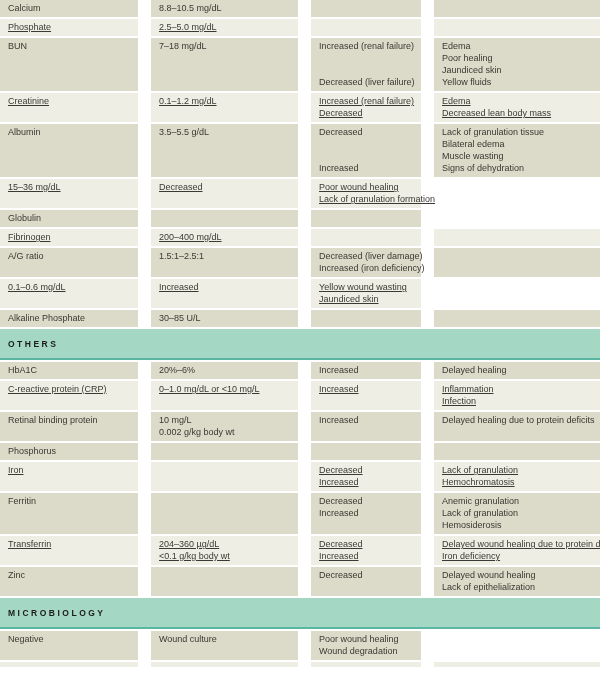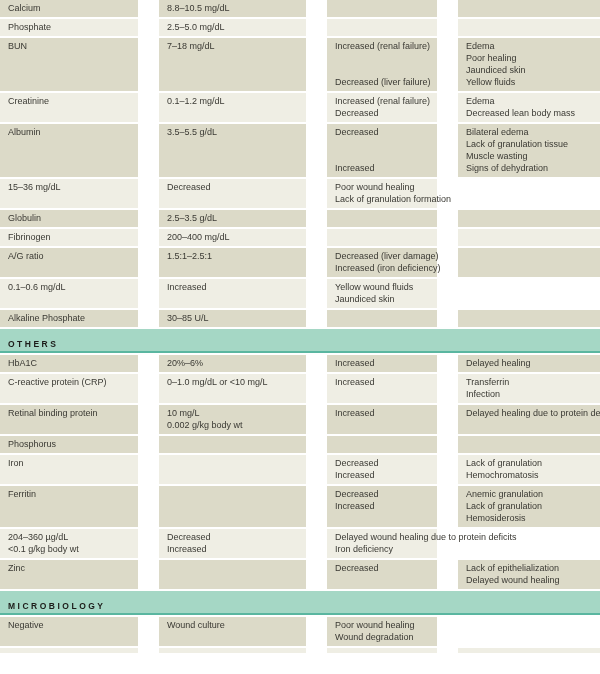--- a/index.html
+++ b/index.html
@@ -6,38 +6,38 @@
   body {
     width: 600px;
     font-family: "Liberation Sans", "DejaVu Sans", sans-serif;
     color: var(--text-color, #3a3933);
   }
   #table-wrap { width: 600px; }
 
   .row {
     display: grid;
     grid-template-columns: 138px 147px 110px 1fr;
-    column-gap: 21px;
+    column-gap: 13px;
     margin-bottom: 2px;
     background: #ffffff;
   }
   .cell {
     padding: 2px 4px 3px 8px;
     font-size: 9px;
     line-height: 12px;
   }
   .row.dark  .cell { background: var(--row-dark-bg, #dcdac8); }
-  .row.light .cell { background: var(--row-light-bg, #efeee4); }
+  .row.light .cell { background: var(--row-light-bg, #efeee4); text-decoration: underline; }
   .cell .line { min-height: 12px; white-space: nowrap; }
 
   .section-bar {
     background: var(--bar-bg, #a5d7c5);
     border-bottom: 2px solid var(--bar-border, #5ab6a0);
     margin-bottom: 2px;
-    padding: 4px 8px 0 8px;
+    padding: 4px 8px 7px 8px;
   }
   .section-bar .bar-label {
     font-size: 8.5px;
     font-weight: bold;
     letter-spacing: 2.5px;
     color: var(--bar-text, #1c1c19);
   }
 </style>
 </head>
 <body>
@@ -106,45 +106,42 @@
       <div class="cell">
         <div class="line">3.5–5.5 g/dL</div>
       </div>
       <div class="cell">
         <div class="line">Decreased</div>
         <div class="line"></div>
         <div class="line"></div>
         <div class="line">Increased</div>
       </div>
       <div class="cell">
+        <div class="line">Lack of granulation tissue</div>
         <div class="line">Bilateral edema</div>
-        <div class="line">Lack of granulation tissue</div>
         <div class="line">Muscle wasting</div>
         <div class="line">Signs of dehydration</div>
       </div>
     </div>
     <div class="row light">
       <div class="cell">
         <div class="line">15–36 mg/dL</div>
       </div>
       <div class="cell">
         <div class="line">Decreased</div>
       </div>
       <div class="cell">
         <div class="line">Poor wound healing</div>
         <div class="line">Lack of granulation formation</div>
       </div>
     </div>
     <div class="row dark">
       <div class="cell">
         <div class="line">Globulin</div>
       </div>
-      <div class="cell">
-        <div class="line">2.5–3.5 g/dL</div>
-      </div>
       <div class="cell"></div>
       <div class="cell"></div>
     </div>
     <div class="row light">
       <div class="cell">
         <div class="line">Fibrinogen</div>
       </div>
       <div class="cell">
         <div class="line">200–400 mg/dL</div>
       </div>
@@ -165,21 +162,21 @@
       <div class="cell"></div>
     </div>
     <div class="row light">
       <div class="cell">
         <div class="line">0.1–0.6 mg/dL</div>
       </div>
       <div class="cell">
         <div class="line">Increased</div>
       </div>
       <div class="cell">
-        <div class="line">Yellow wound fluids</div>
+        <div class="line">Yellow wound wasting</div>
         <div class="line">Jaundiced skin</div>
       </div>
     </div>
     <div class="row dark">
       <div class="cell">
         <div class="line">Alkaline Phosphate</div>
       </div>
       <div class="cell">
         <div class="line">30–85 U/L</div>
       </div>
@@ -205,21 +202,21 @@
       <div class="cell">
         <div class="line">C-reactive protein (CRP)</div>
       </div>
       <div class="cell">
         <div class="line">0–1.0 mg/dL or &lt;10 mg/L</div>
       </div>
       <div class="cell">
         <div class="line">Increased</div>
       </div>
       <div class="cell">
-        <div class="line">Transferrin</div>
+        <div class="line">Inflammation</div>
         <div class="line">Infection</div>
       </div>
     </div>
     <div class="row dark">
       <div class="cell">
         <div class="line">Retinal binding protein</div>
       </div>
       <div class="cell">
         <div class="line">10 mg/L</div>
         <div class="line">0.002 g/kg body wt</div>
@@ -263,20 +260,23 @@
         <div class="line">Increased</div>
       </div>
       <div class="cell">
         <div class="line">Anemic granulation</div>
         <div class="line">Lack of granulation</div>
         <div class="line">Hemosiderosis</div>
       </div>
     </div>
     <div class="row light">
       <div class="cell">
+        <div class="line">Transferrin</div>
+      </div>
+      <div class="cell">
         <div class="line">204–360 µg/dL</div>
         <div class="line">&lt;0.1 g/kg body wt</div>
       </div>
       <div class="cell">
         <div class="line">Decreased</div>
         <div class="line">Increased</div>
       </div>
       <div class="cell">
         <div class="line">Delayed wound healing due to protein deficits</div>
         <div class="line">Iron deficiency</div>
@@ -284,22 +284,22 @@
     </div>
     <div class="row dark">
       <div class="cell">
         <div class="line">Zinc</div>
       </div>
       <div class="cell"></div>
       <div class="cell">
         <div class="line">Decreased</div>
       </div>
       <div class="cell">
+        <div class="line">Delayed wound healing</div>
         <div class="line">Lack of epithelialization</div>
-        <div class="line">Delayed wound healing</div>
       </div>
     </div>
     <div class="section-bar"><span class="bar-label">MICROBIOLOGY</span></div>
     <div class="row dark">
       <div class="cell">
         <div class="line">Negative</div>
       </div>
       <div class="cell">
         <div class="line">Wound culture</div>
       </div>

